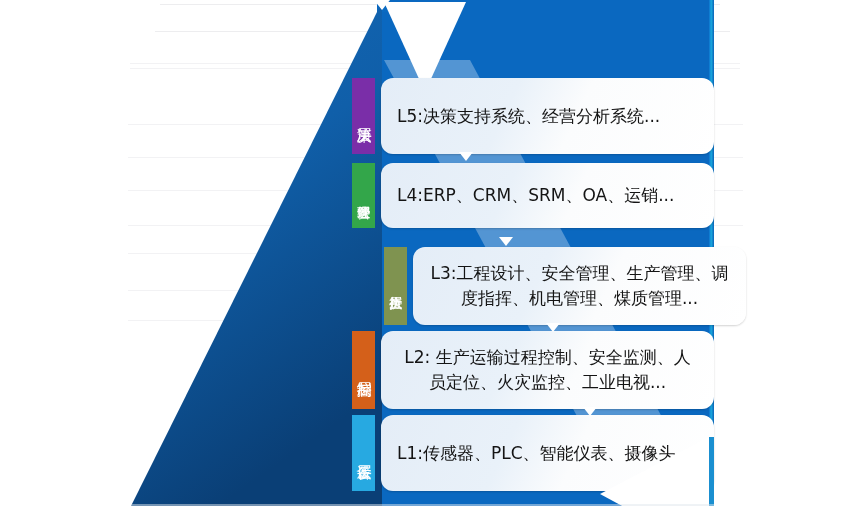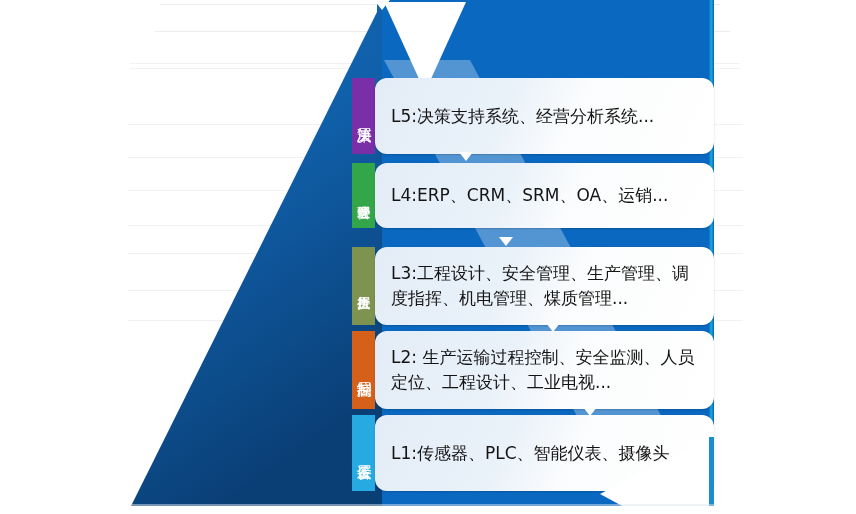--- a/index.html
+++ b/index.html
@@ -86,26 +86,28 @@
     writing-mode: vertical-rl;
     text-orientation: upright;
     font-family: "DejaVu Sans", "Liberation Sans", sans-serif;
     box-sizing: border-box;
     padding: 1px 0;
     overflow: hidden;
   }
   .row-card {
     position: relative;
     flex: 1 1 auto;
+    margin-left: 6px;
     border-radius: 12px;
     background: linear-gradient(115deg, #e4edf7 0%, #e9f1f9 38%, #fbfcfd 58%, #ffffff 100%);
     box-shadow: 0 1px 2px rgba(0,0,0,0.18);
     display: flex;
     align-items: center;
     overflow: hidden;
+    text-align: center;
   }
   .row-card-text {
     padding: 0 16px;
     font-size: 17px;
     line-height: 1.45;
     color: #141414;
     font-family: "DejaVu Sans", "Liberation Sans", sans-serif;
     position: relative;
     z-index: 2;
   }
@@ -205,36 +207,36 @@
   <div class="row" style="left:352px; top:163px; width:362px; height:65px;">
     <div class="row-badge" style="background:#33a64a; font-size:13px;">
       <span>经营管理层</span>
     </div>
     <div class="row-card">
       <div class="row-card-text">L4:ERP、CRM、SRM、OA、运销...</div>
     </div>
   </div>
   <div class="gap-arrow" style="left:499px; top:237px;"></div>
 
-  <div class="row" style="left:336px; top:247px; width:362px; height:78px;padding-left:16px;">
+  <div class="row" style="left:368px; top:247px; width:362px; height:78px;padding-left:16px;">
     <div class="row-badge" style="background:#7f9350; font-size:13px;">
       <span>生产执行层</span>
     </div>
     <div class="row-card">
       <div class="row-card-text">L3:工程设计、安全管理、生产管理、调度指挥、机电管理、煤质管理...</div>
     </div>
   </div>
   <div class="gap-arrow" style="left:546px; top:323px;"></div>
 
   <div class="row" style="left:352px; top:331px; width:362px; height:78px;">
     <div class="row-badge" style="background:#d4601a;">
       <span>控制层</span>
     </div>
     <div class="row-card">
-      <div class="row-card-text">L2: 生产运输过程控制、安全监测、人员定位、工程设计、工业电视...</div>
+      <div class="row-card-text">L2: 生产运输过程控制、安全监测、人员定位、火灾监控、工业电视...</div>
     </div>
   </div>
   <div class="gap-arrow" style="left:583px; top:407px;"></div>
 
   <div class="row" style="left:352px; top:415px; width:362px; height:76px;">
     <div class="row-badge" style="background:#27a9e1;">
       <span>设备层</span>
     </div>
     <div class="row-card">
       <div class="row-card-text">L1:传感器、PLC、智能仪表、摄像头...</div>

